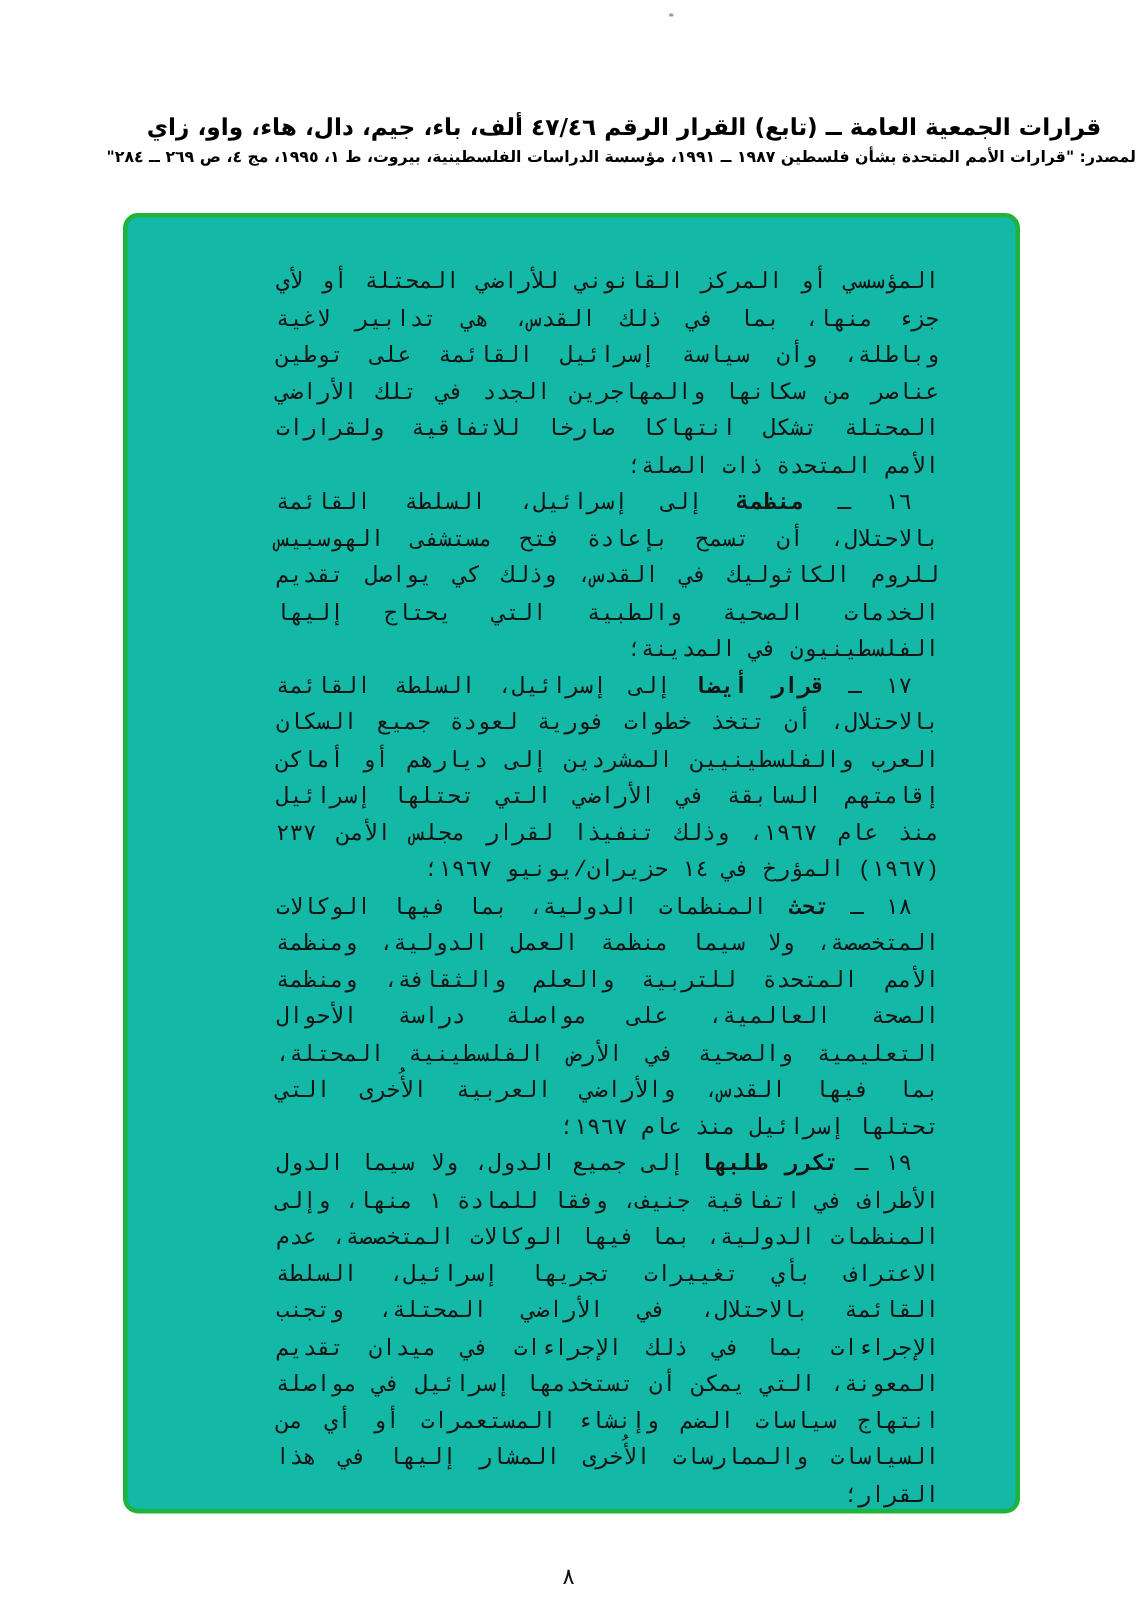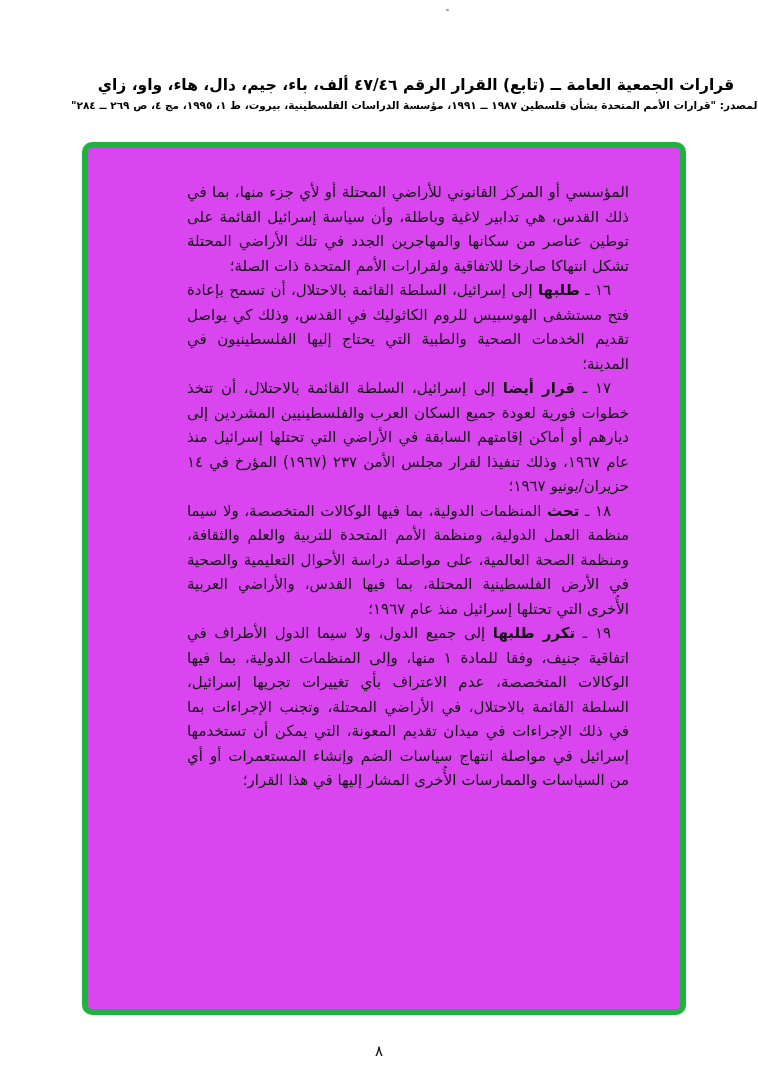--- a/index.html
+++ b/index.html
@@ -24,23 +24,24 @@
   }
   .header-source {
     font-size:10.5px; font-weight:bold; margin-top:2px;
     line-height:15px;
   }
 
   .green-box {
     position:absolute;
     left:82px; top:142px;
     width:592px; height:861px;
-    border:6px solid #f97316;
+    border:3px solid #f97316;
     border-radius:10px;
-    background:#d946ef;
+    background:#14b8a6;
+    font-family:Liberation Mono, monospace;
   }
 
   .text-block {
     position:absolute;
     left:99px; top:32px;
     width:442px;
     direction:rtl;
     text-align:justify;
     text-justify:inter-word;
     font-size:15px;
@@ -64,21 +65,21 @@
   <div class="speck"></div>
 
   <div class="header">
     <div class="header-title">قرارات الجمعية العامة ــ (تابع) القرار الرقم ٤٧/٤٦ ألف، باء، جيم، دال، هاء، واو، زاي</div>
     <div class="header-source">المصدر: "قرارات الأمم المتحدة بشأن فلسطين ١٩٨٧ ــ ١٩٩١، مؤسسة الدراسات الفلسطينية، بيروت، ط ١، ١٩٩٥، مج ٤، ص ٢٦٩ ــ ٢٨٤"</div>
   </div>
 
   <div class="green-box" style="border-color: rgb(29, 179, 60);">
     <div class="text-block" id="paragraphs">
         <p class="para">المؤسسي أو المركز القانوني للأراضي المحتلة أو لأي جزء منها، بما في ذلك القدس، هي تدابير لاغية وباطلة، وأن سياسة إسرائيل القائمة على توطين عناصر من سكانها والمهاجرين الجدد في تلك الأراضي المحتلة تشكل انتهاكا صارخا للاتفاقية ولقرارات الأمم المتحدة ذات الصلة؛</p>
-        <p class="para indent">١٦ ـ <b>طلبها</b> إلى إسرائيل، السلطة القائمة بالاحتلال، أن تسمح بإعادة فتح مستشفى الهوسبيس للروم الكاثوليك في القدس، وذلك كي يواصل تقديم الخدمات الصحية والطبية التي يحتاج إليها الفلسطينيون في المدينة؛</p>
+        <p class="para indent">١٦ ـ <b>منظمة</b> إلى إسرائيل، السلطة القائمة بالاحتلال، أن تسمح بإعادة فتح مستشفى الهوسبيس للروم الكاثوليك في القدس، وذلك كي يواصل تقديم الخدمات الصحية والطبية التي يحتاج إليها الفلسطينيون في المدينة؛</p>
         <p class="para indent">١٧ ـ <b>قرار أيضا</b> إلى إسرائيل، السلطة القائمة بالاحتلال، أن تتخذ خطوات فورية لعودة جميع السكان العرب والفلسطينيين المشردين إلى ديارهم أو أماكن إقامتهم السابقة في الأراضي التي تحتلها إسرائيل منذ عام ١٩٦٧، وذلك تنفيذا لقرار مجلس الأمن ٢٣٧ (١٩٦٧) المؤرخ في ١٤ حزيران/يونيو ١٩٦٧؛</p>
         <p class="para indent">١٨ ـ <b>تحث</b> المنظمات الدولية، بما فيها الوكالات المتخصصة، ولا سيما منظمة العمل الدولية، ومنظمة الأمم المتحدة للتربية والعلم والثقافة، ومنظمة الصحة العالمية، على مواصلة دراسة الأحوال التعليمية والصحية في الأرض الفلسطينية المحتلة، بما فيها القدس، والأراضي العربية الأُخرى التي تحتلها إسرائيل منذ عام ١٩٦٧؛</p>
         <p class="para indent">١٩ ـ <b>تكرر طلبها</b> إلى جميع الدول، ولا سيما الدول الأطراف في اتفاقية جنيف، وفقا للمادة ١ منها، وإلى المنظمات الدولية، بما فيها الوكالات المتخصصة، عدم الاعتراف بأي تغييرات تجريها إسرائيل، السلطة القائمة بالاحتلال، في الأراضي المحتلة، وتجنب الإجراءات بما في ذلك الإجراءات في ميدان تقديم المعونة، التي يمكن أن تستخدمها إسرائيل في مواصلة انتهاج سياسات الضم وإنشاء المستعمرات أو أي من السياسات والممارسات الأُخرى المشار إليها في هذا القرار؛</p>
       </div>
   </div>
 
   <div class="page-number">٨</div>
 
 </div>
 

